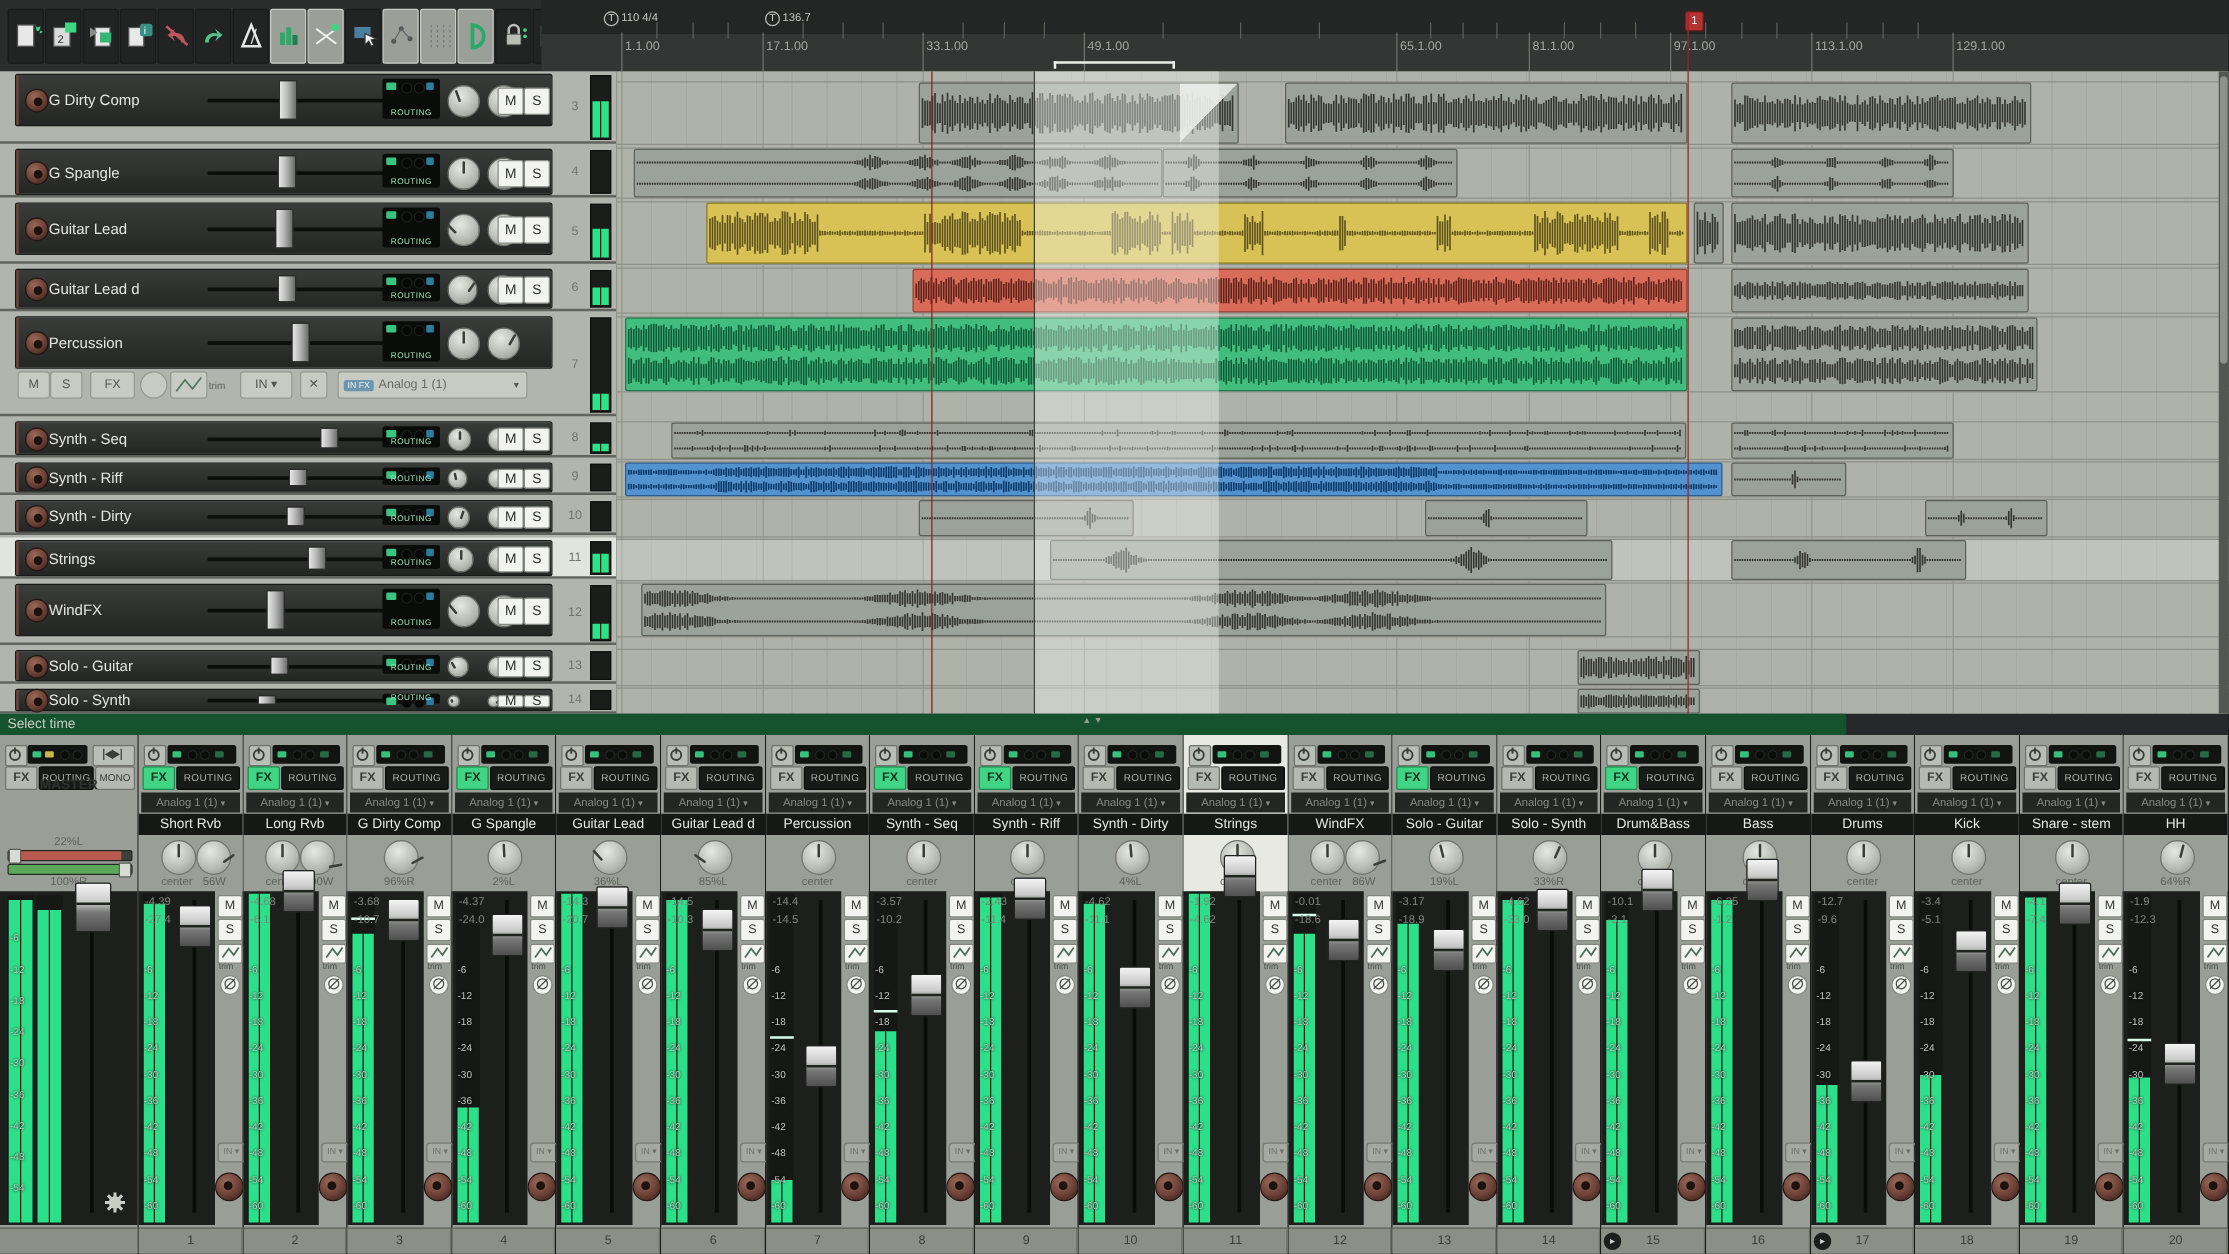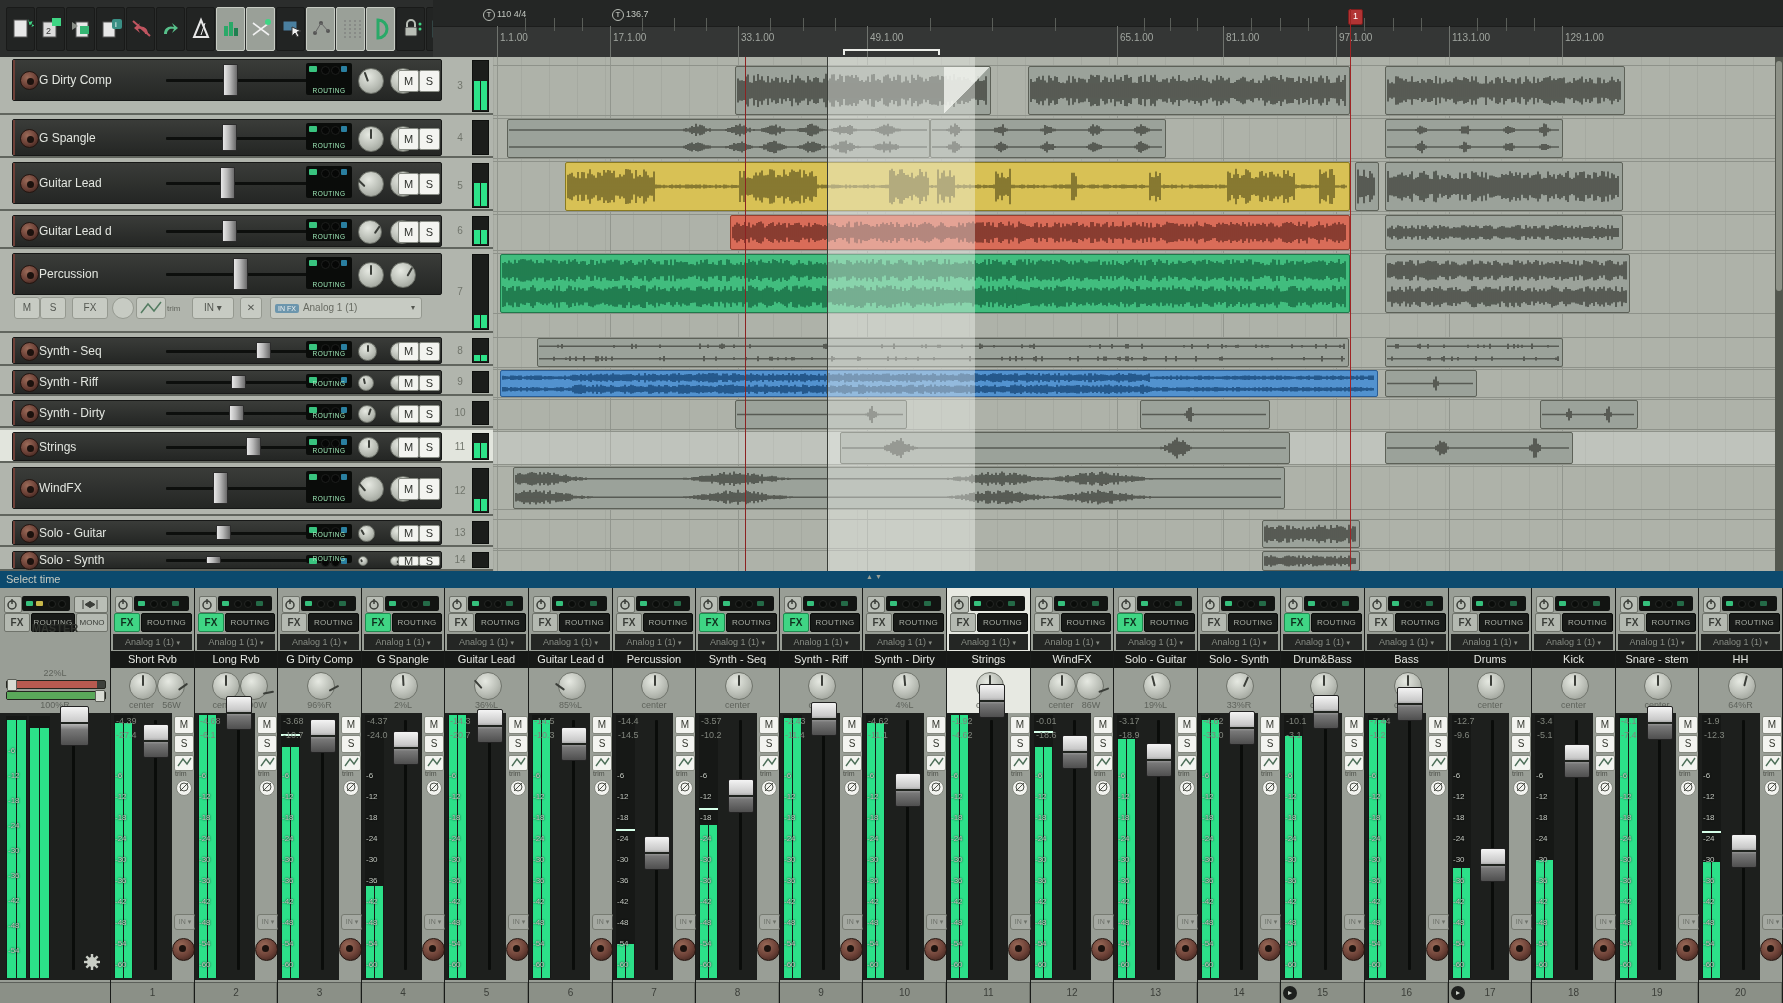--- a/index.html
+++ b/index.html
@@ -59,21 +59,21 @@
   .gline{position:absolute;top:0;width:1px;height:514px;background:rgba(20,22,20,0.18);}
   .clip{position:absolute;border-radius:2px;box-sizing:border-box;}
   .clip svg{position:absolute;left:0;top:0;}
   .fade-r{position:absolute;right:0;top:0;width:46px;height:100%;
      background:linear-gradient(to bottom right,rgba(235,238,232,0.85) 49.5%,transparent 50%);}
   #selband{position:absolute;top:0;height:514px;background:rgba(246,248,242,0.40);}
   .cursor{position:absolute;top:0;width:1px;height:514px;}
   #vsb{position:absolute;right:0;top:0;width:8px;height:514px;background:#53574f;}
   #vsb i{position:absolute;left:1px;top:4px;width:6px;height:230px;background:#8d9187;border-radius:3px;}
   
-  #selectbar{position:absolute;left:0;top:571px;width:1783px;height:17px;background:#0c4a6e;}
+  #selectbar{position:absolute;left:0;top:571px;width:1477px;height:17px;background:#14532d;}
   #selectbar span{position:absolute;left:6px;top:2px;font-size:11px;color:#c7cbc1;}
   #selectbar .spl{position:absolute;left:866px;top:2px;font-size:7px;color:#9aa096;letter-spacing:2px;}
   
   #mixer{position:absolute;left:0;top:588px;width:1783px;height:415px;background:#191b19;}
   .strip{position:absolute;top:0;height:415px;background:#999e96;}
   .strip.sel .grayzone{background:#e7e9e2;}
   .mhdr-pw{position:absolute;top:8px;height:15px;background:#b9beb6;border:1px solid #6f736b;border-radius:2px;}
   .mhdr-led{position:absolute;top:8px;height:15px;background:#121412;border-radius:2px;}
   .mhdr-led i{position:absolute;top:4px;width:6px;height:6px;border-radius:50%;background:#0a0c0a;border:1px solid #242624;}
   .mhdr-led b{position:absolute;top:5px;width:7px;height:5px;background:#35c07c;border-radius:1px;}
@@ -1739,21 +1739,21 @@
         <div class="dbl" style="left: 4px; top: 183px;">-6</div>
         <div class="dbl" style="left: 4px; top: 204px;">-12</div>
         <div class="dbl" style="left: 4px; top: 225px;">-18</div>
         <div class="dbl" style="left: 4px; top: 246px;">-24</div>
         <div class="dbl" style="left: 4px; top: 267px;">-30</div>
         <div class="dbl" style="left: 4px; top: 288px;">-36</div>
         <div class="dbl" style="left: 4px; top: 309px;">-42</div>
         <div class="dbl" style="left: 4px; top: 330px;">-48</div>
         <div class="dbl" style="left: 4px; top: 351px;">-54</div>
         <div class="dbl" style="left: 4px; top: 372px;">-60</div>
-        <div class="ro" style="left: 5px; top: 128px;">-7.44</div>
+        <div class="ro" style="left: 5px; top: 128px;">-6.25</div>
         <div class="ro" style="left: 5px; top: 142px;">-1.2</div>
         <div class="fgroove" style="left: 43px; top: 132px; height: 250px;"></div>
         <div class="fcap" style="left: 32px; top: 99px;"></div>
         <div class="mini" style="left: 63px; top: 128px; width: 18px; height: 16px; line-height: 16px;">M</div>
         <div class="mini" style="left: 63px; top: 147px; width: 18px; height: 16px; line-height: 16px;">S</div>
         <div class="mini" style="left: 63px; top: 167px; width: 18px; height: 14px;"><svg width="16" height="12">
             <path d="M2 10L7 3l4 5 4-6" stroke="#4c6e58" fill="none" stroke-width="1.4"></path>
           </svg></div>
         <div class="trimlab" style="left: 64px; top: 182px;">trim</div>
         <div class="mini" style="left: 65px; top: 192px; width: 14px; height: 14px; border-radius: 50%;"><svg width="12" height="12">

